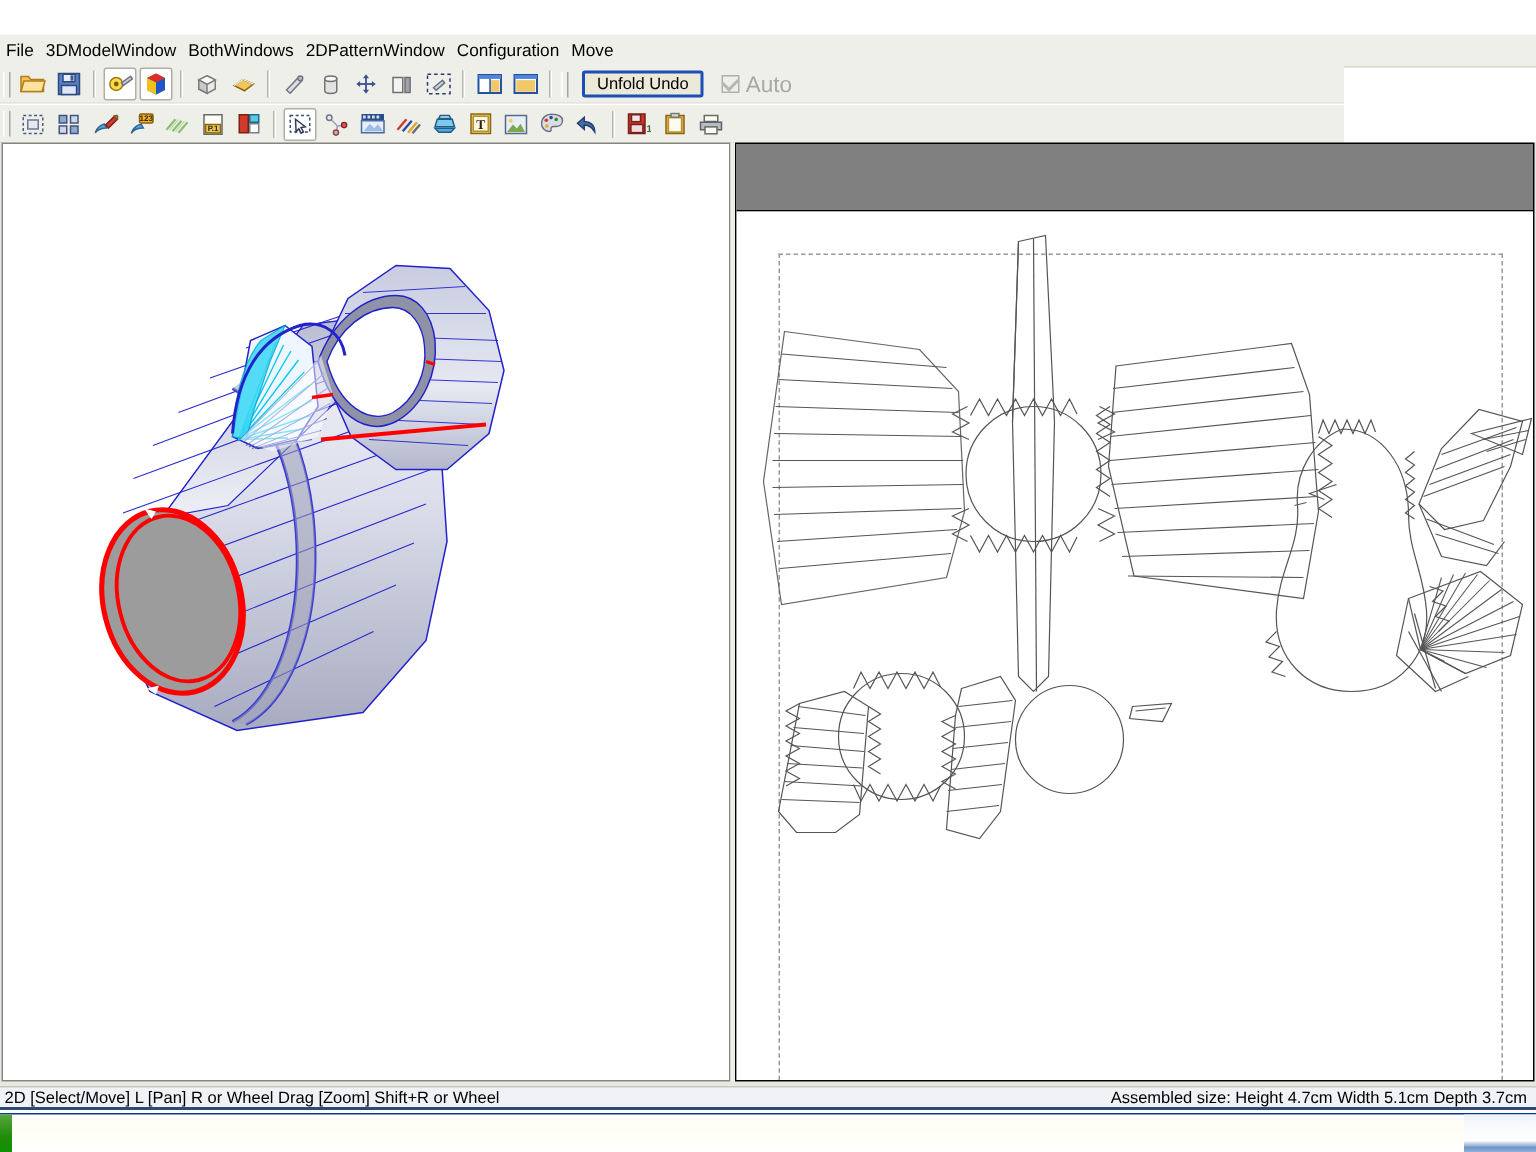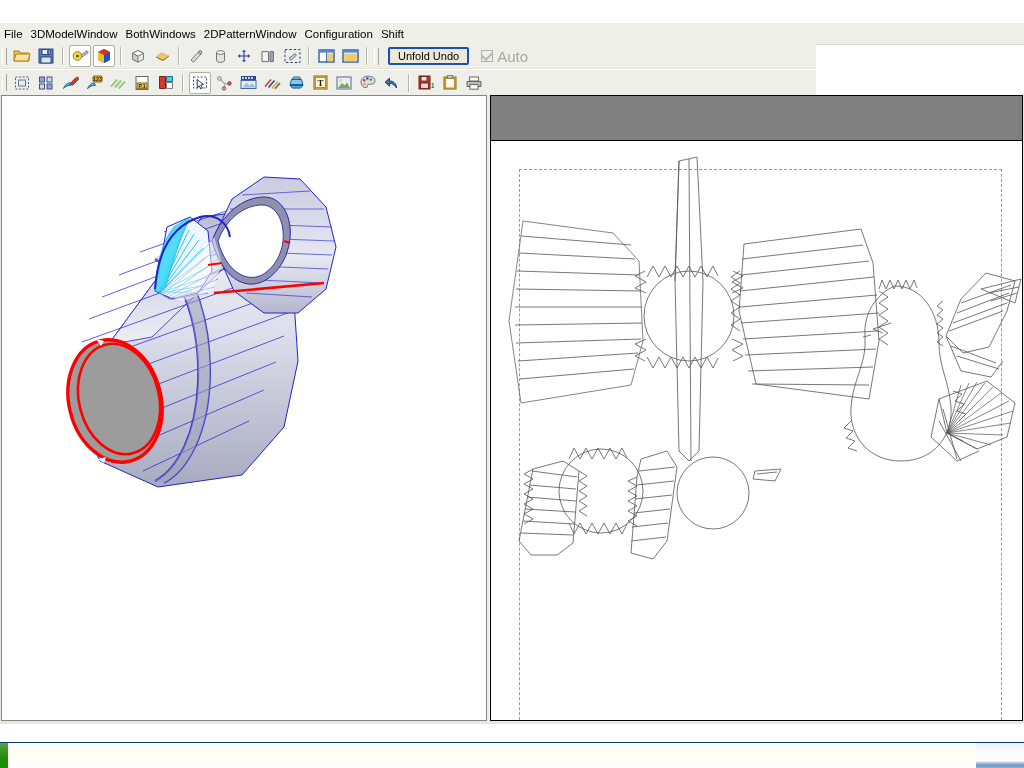--- a/index.html
+++ b/index.html
@@ -55,21 +55,21 @@
     position:absolute;left:0;top:23px;width:1024px;height:21px;
     background:#efefea;display:flex;align-items:center;
     border-bottom:1px solid #d7d7cd;
   }
   .menu-item{
     padding:2px 4px;font-size:11.5px;color:#000;cursor:default;white-space:nowrap;
   }
 
   
   .toolbar{
-    position:absolute;left:0;width:816px;height:24px;
+    position:absolute;left:0;width:896px;height:24px;
     background:#efefea;display:flex;align-items:center;text-align:center;
   }
   .toolbar.row1{top:44px;border-bottom:1px solid #e4e4db;}
   .toolbar.row2{top:70px;border-bottom:1px solid #9a9a94;height:25px;}
   .grip{
     width:3px;height:17px;margin:0 3px 0 2px;flex:0 0 auto;
     border-left:1px solid #ffffff;border-right:1px solid #a6a69c;
   }
   .tsep{width:1px;height:18px;background:#b5b5ac;border-right:1px solid #fff;margin:0 4px;flex:0 0 auto;}
   .tbtn{
@@ -145,21 +145,21 @@
 
 <div id="app">
 
 
   <div class="menubar">
     <div class="menu-item">File</div>
     <div class="menu-item">3DModelWindow</div>
     <div class="menu-item">BothWindows</div>
     <div class="menu-item">2DPatternWindow</div>
     <div class="menu-item">Configuration</div>
-    <div class="menu-item">Shift</div>
+    <div class="menu-item">Move</div>
   </div>
 
   <div class="toolbar row1">
     <div class="grip"></div>
 
     <div class="tbtn">
       <svg width="18" height="16" viewBox="0 0 18 16">
         <path d="M1 3h5l1.5 2H16v8H1z" fill="#f4c25a" stroke="#b07f17"></path>
         <path d="M3 6h14l-2 7H1z" fill="#ffe2a0" stroke="#b07f17"></path>
       </svg>
@@ -696,19 +696,23 @@
             <g>
               <path d="M264 330 L290 328 L284 340 L262 338 Z"></path>
               <path d="M266 333 L286 331"></path>
             </g>
           </g>
         </svg>
       </div>
     </div>
   </div>
 
+  <div class="statusbar">
+    <div class="status-left">2D [Select/Move] L [Pan] R or Wheel Drag [Zoom] Shift+R or Wheel</div>
+    <div class="status-right">Assembled size: Height 4.7cm Width 5.1cm Depth 3.7cm</div>
+  </div>
 
   <div class="taskbar">
     <div class="start-strip"></div>
     <div class="tray-strip"></div>
   </div>
 
 </div>
 
 </body></html>

